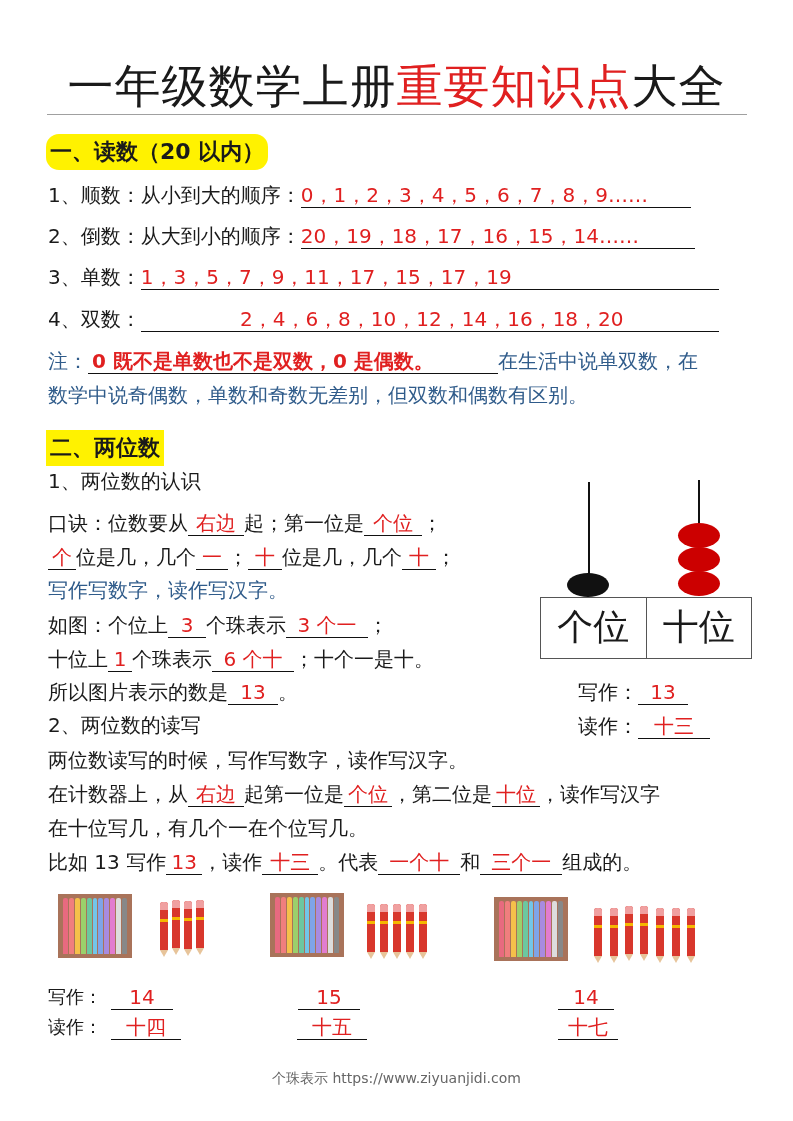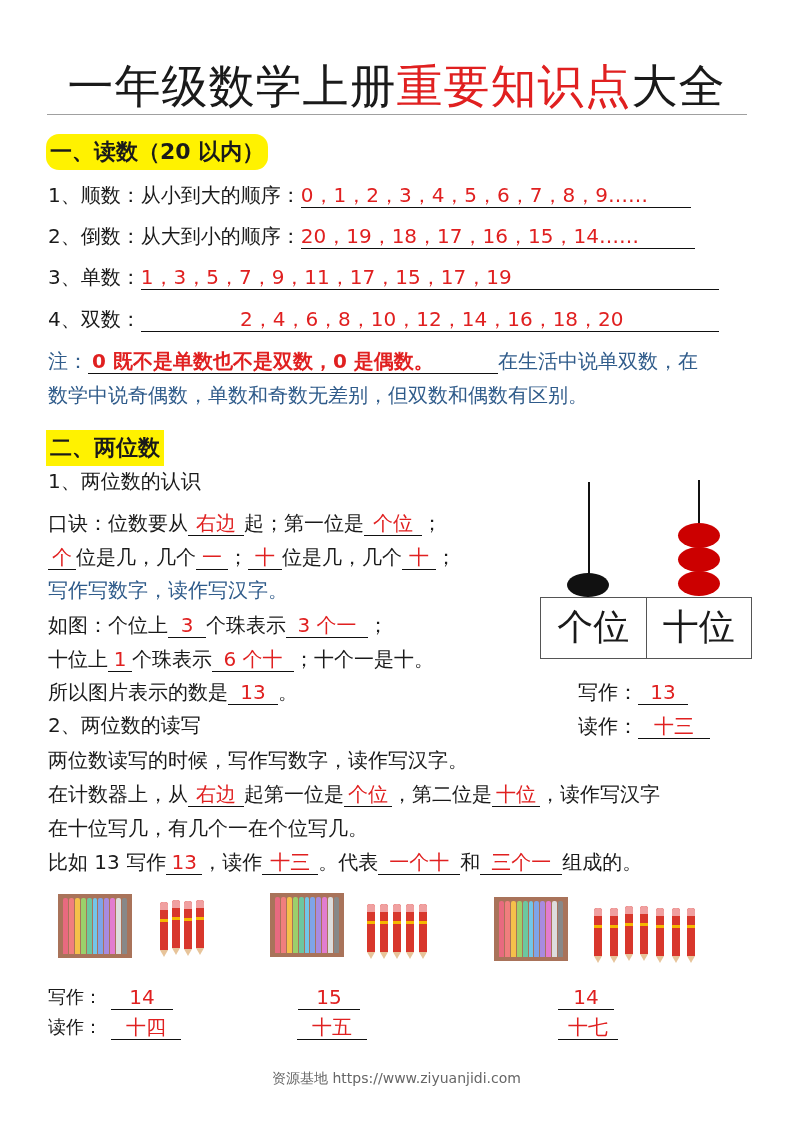--- a/index.html
+++ b/index.html
@@ -204,13 +204,13 @@
 
 <div class="abs line" style="left:111px; top:983px;"><span class="ul red" style="width:62px;">14</span></div>
 <div class="abs line" style="left:111px; top:1013px;"><span class="ul red" style="width:70px;">十四</span></div>
 
 <div class="abs line" style="left:298px; top:983px;"><span class="ul red" style="width:62px;">15</span></div>
 <div class="abs line" style="left:297px; top:1013px;"><span class="ul red" style="width:70px;">十五</span></div>
 
 <div class="abs line" style="left:558px; top:983px;"><span class="ul red" style="width:56px;">14</span></div>
 <div class="abs line" style="left:558px; top:1013px;"><span class="ul red" style="width:60px;">十七</span></div>
 
-<div class="abs footer">资源基地 https://www.ziyuanjidi.com</div>
+<div class="abs footer">个珠表示 https://www.ziyuanjidi.com</div>
 
 </body></html>

